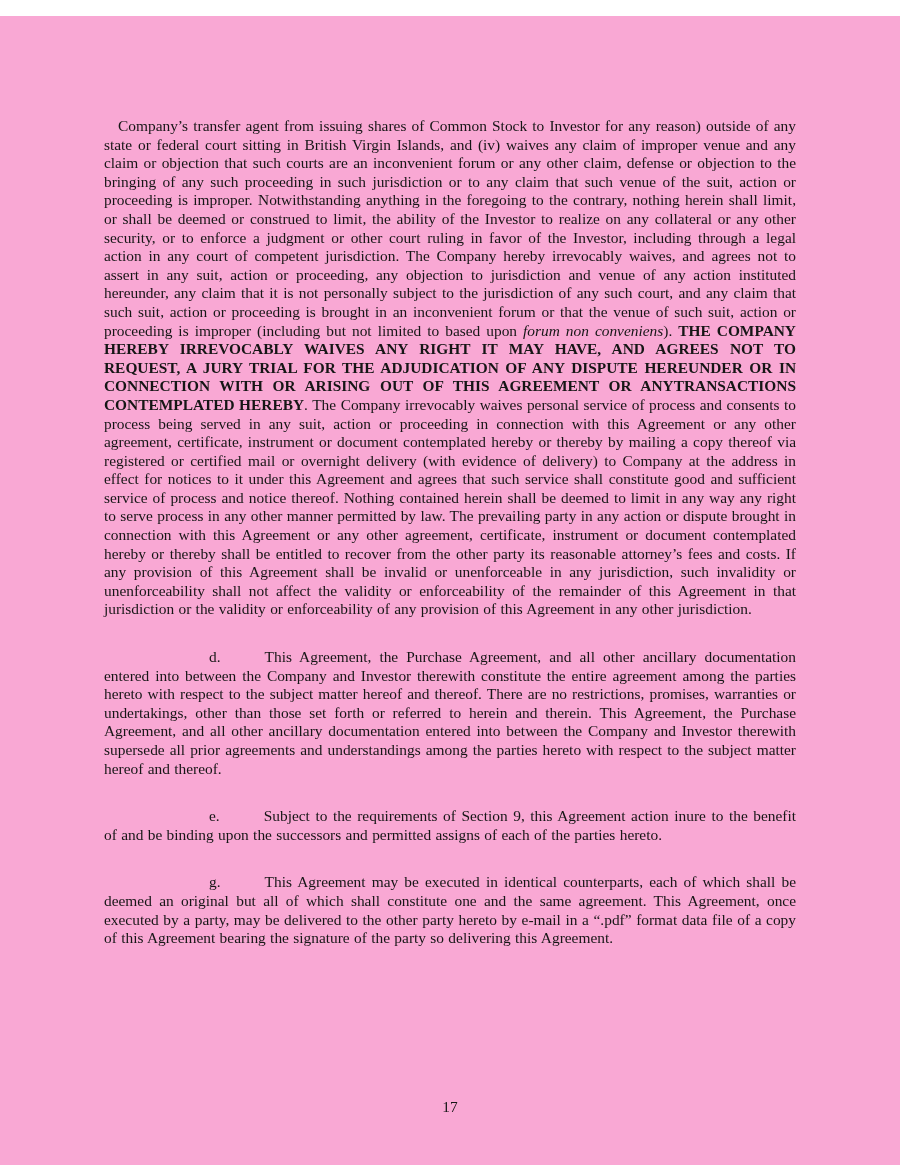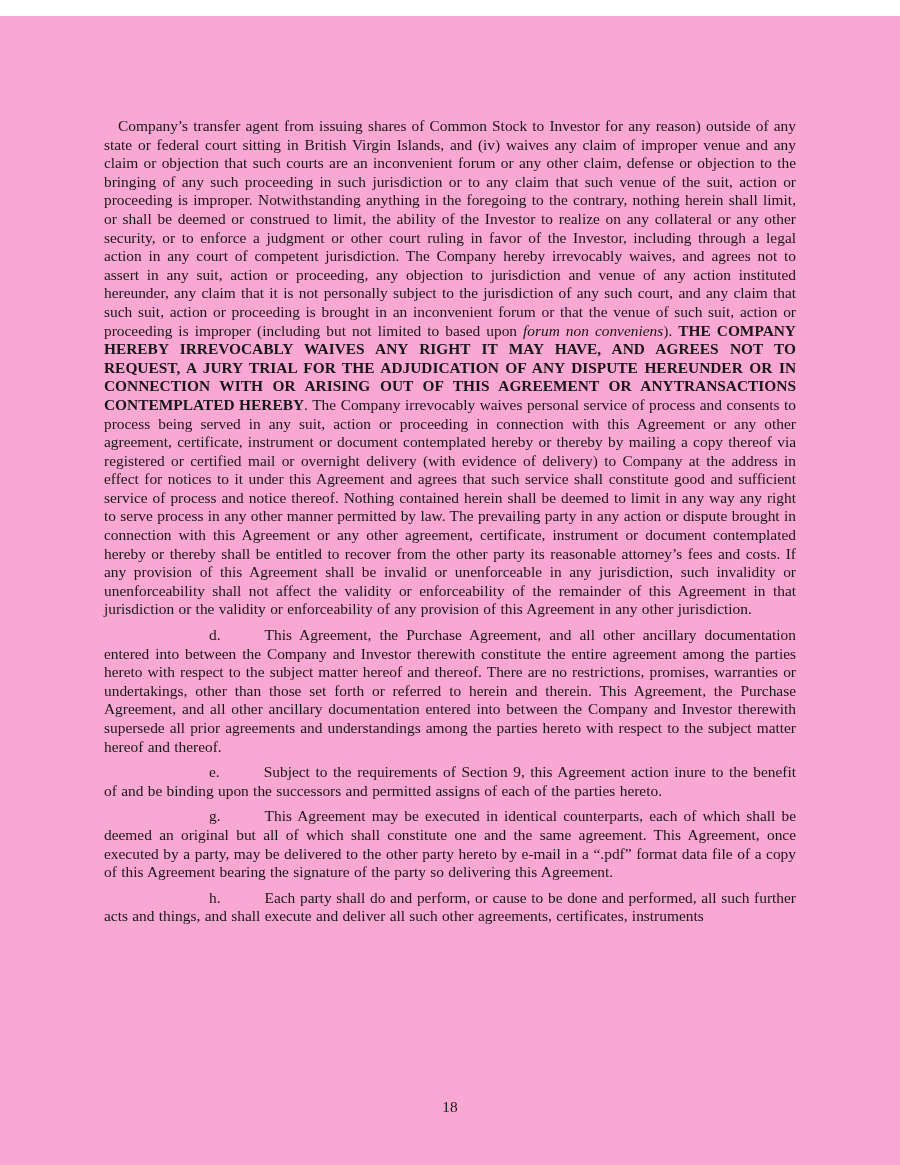--- a/index.html
+++ b/index.html
@@ -32,21 +32,21 @@
     margin: 0;
     font-size: 15.4px;
     line-height: 18.6px;
     text-align: justify;
     word-spacing: 0.5px;
   }
   .main-para {
     text-indent: 14px;
   }
   .sub-para {
-    margin-top: 7px;
+    margin-top: 29px;
     text-indent: 105px;
   }
   .seg-normal { font-style: normal; font-weight: normal; }
   .seg-italic { font-style: italic; }
   .seg-bold   { font-weight: bold; }
   .letter-tab {
     display: inline-block;
     width: 44px;
   }
   .page-number {
@@ -67,18 +67,17 @@
 
     <p class="para main-para"><span class="seg-normal">Company’s transfer agent from issuing shares of Common Stock to Investor for any reason) outside of any state or federal court sitting in British Virgin Islands, and (iv) waives any claim of improper venue and any claim or objection that such courts are an inconvenient forum or any other claim, defense or objection to the bringing of any such proceeding in such jurisdiction or to any claim that such venue of the suit, action or proceeding is improper.  Notwithstanding anything in the foregoing to the contrary, nothing herein shall limit, or shall be deemed or construed to limit, the ability of the Investor to realize on any collateral or any other security, or to enforce a judgment or other court ruling in favor of the Investor, including through a legal action in any court of competent jurisdiction.  The Company hereby irrevocably waives, and agrees not to assert in any suit, action or proceeding, any objection to jurisdiction and venue of any action instituted hereunder, any claim that it is not personally subject to the jurisdiction of any such court, and any claim that such suit, action or proceeding is brought in an inconvenient forum or that the venue of such suit, action or proceeding is improper (including but not limited to based upon </span><span class="seg-italic">forum non conveniens</span><span class="seg-normal">). </span><span class="seg-bold">THE COMPANY HEREBY IRREVOCABLY WAIVES ANY RIGHT IT MAY HAVE, AND AGREES NOT TO REQUEST, A JURY TRIAL FOR THE ADJUDICATION OF ANY DISPUTE HEREUNDER OR IN  CONNECTION  WITH  OR  ARISING  OUT  OF  THIS AGREEMENT   OR   ANYTRANSACTIONS  CONTEMPLATED  HEREBY</span><span class="seg-normal">. The Company irrevocably waives personal service of process and consents to process being served in any suit, action or proceeding in connection with this Agreement or any other agreement, certificate, instrument or document contemplated hereby or thereby by mailing a copy thereof via registered or certified mail or overnight delivery (with evidence of delivery) to Company at the address in effect for notices to it under this Agreement and agrees that such service shall constitute good and sufficient service of process and notice thereof.  Nothing contained herein shall be deemed to limit in any way any right to serve process in any other manner permitted by law.  The prevailing party in any action or dispute brought in connection with this Agreement or any other agreement, certificate, instrument or document contemplated hereby or thereby shall be entitled to recover from the other party its reasonable attorney’s fees and costs.  If any provision of this Agreement shall be invalid or unenforceable in any jurisdiction, such invalidity or unenforceability shall not affect the validity or enforceability of the remainder of this Agreement in that jurisdiction or the validity or enforceability of any provision of this Agreement in any other jurisdiction.</span></p>
 
     <p class="para sub-para"><span>d.</span><span class="letter-tab"></span><span>This Agreement, the Purchase Agreement, and all other ancillary documentation entered into between the Company and Investor therewith constitute the entire agreement among the parties hereto with respect to the subject matter hereof and thereof.  There are no restrictions, promises, warranties or undertakings, other than those set forth or referred to herein and therein.  This Agreement, the Purchase Agreement, and all other ancillary documentation entered into between the Company and Investor therewith supersede all prior agreements and understandings among the parties hereto with respect to the subject matter hereof and thereof.</span></p>
 
     <p class="para sub-para"><span>e.</span><span class="letter-tab"></span><span>Subject to the requirements of Section 9, this Agreement action inure to the benefit of and be binding upon the successors and permitted assigns of each of the parties hereto.</span></p>
 
 
     <p class="para sub-para"><span>g.</span><span class="letter-tab"></span><span>This Agreement may be executed in identical counterparts, each of which shall be deemed an original but all of which shall constitute one and the same agreement.  This Agreement, once executed by a party, may be delivered to the other party hereto by e-mail in a “.pdf” format data file of a copy of this Agreement bearing the signature of the party so delivering this Agreement.</span></p>
 
-    <p class="para sub-para"><span>h.</span><span class="letter-tab"></span><span>Each party shall do and perform, or cause to be done and performed, all such further acts and things, and shall execute and deliver all such other agreements, certificates, instruments</span></p>
 
   </div>
 
-  <div class="page-number">18</div>
+  <div class="page-number">17</div>
 </div>
 
 </body></html>

